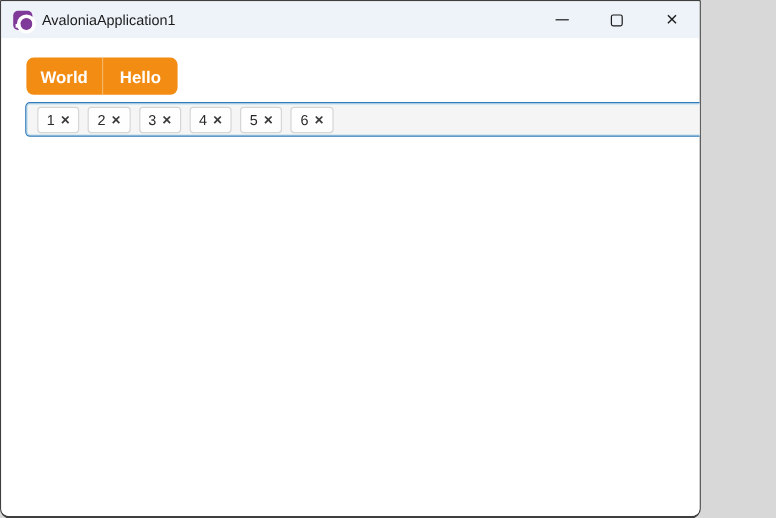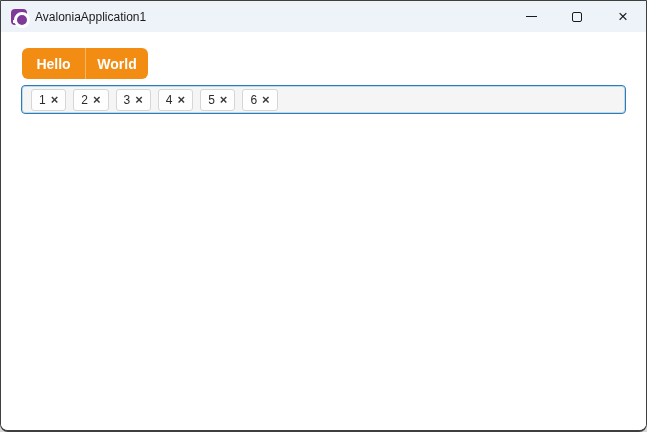--- a/index.html
+++ b/index.html
@@ -3,21 +3,21 @@
 <meta charset="utf-8">
 <style>
   * { box-sizing: border-box; margin: 0; padding: 0; }
   html, body { width: 647px; height: 432px; }
   body {
     font-family: "Liberation Sans", sans-serif;
     background: #d8d8d8;
   }
   .window {
     position: relative;
-    width: 647px;
+    width: 584px;
     height: 432px;
     background: #ffffff;
     border: 1px solid #3f3f3f;
     border-bottom-width: 2px;
     border-radius: 1px 1px 8px 8px;
     overflow: hidden;
   }
   
   .titlebar {
     height: 31px;
@@ -165,24 +165,24 @@
     </div>
     <div class="win-btn">
       <span class="glyph-close">×</span>
     </div>
   </div>
 
   <div class="content">
 
     <div class="tabstrip">
       <div class="tab">
+        <span>World</span>
+      </div>
+      <div class="tab">
         <span>Hello</span>
-      </div>
-      <div class="tab">
-        <span>World</span>
       </div>
     </div>
 
     <div class="chips-box">
       <div class="chip">
         <span class="chip-value">1</span>
         <span class="chip-remove">×</span>
       </div>
       <div class="chip">
         <span class="chip-value">2</span>

